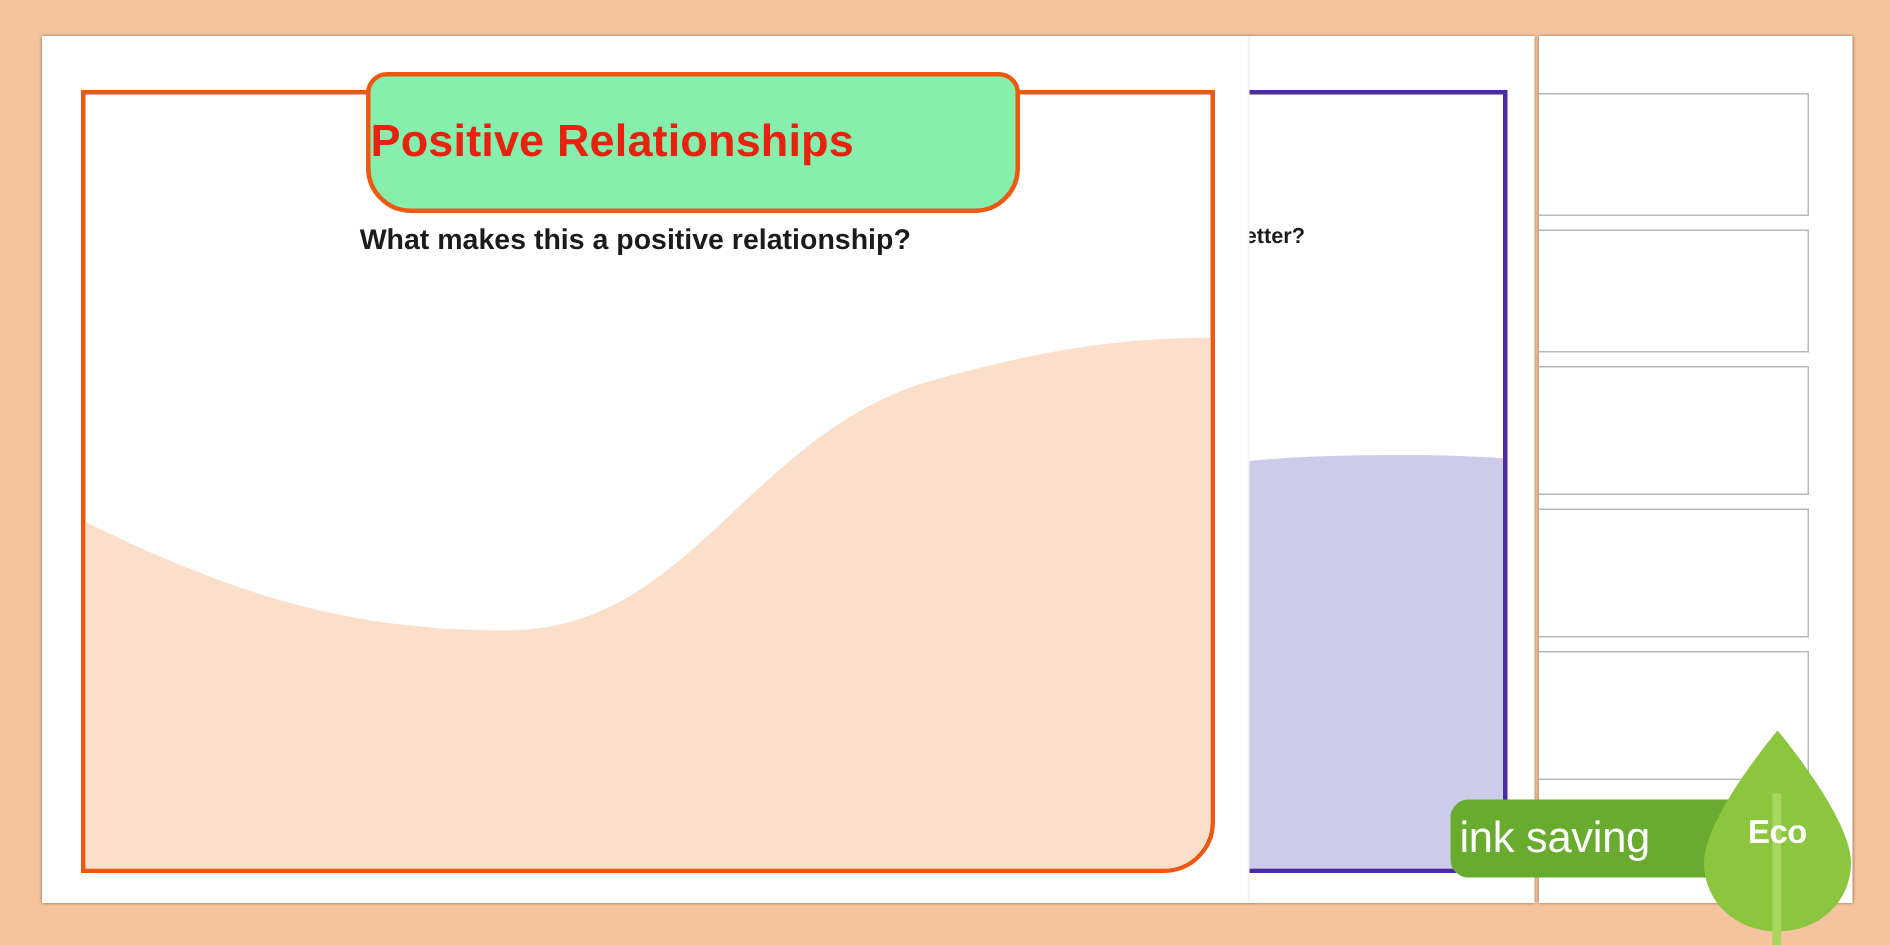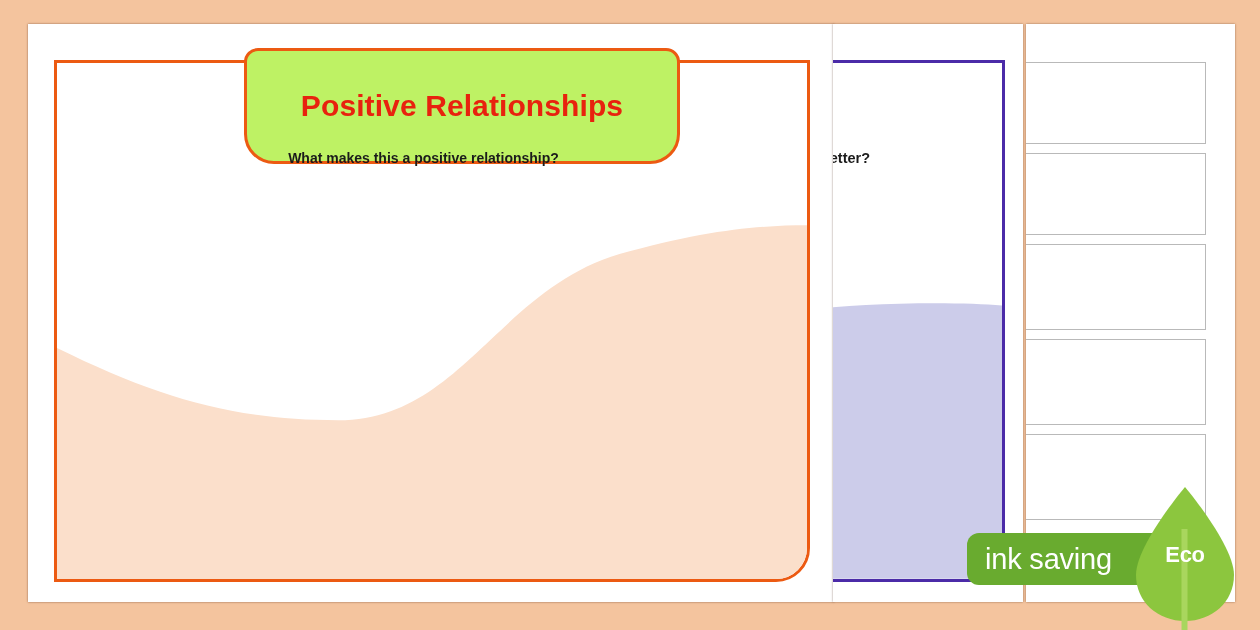--- a/index.html
+++ b/index.html
@@ -51,47 +51,46 @@
     left: 0; right: 0; bottom: 0;
     height: 70%;
   }
   #page-one-wave svg { display: block; width: 100%; height: 100%; }
 
   #title-banner {
     position: absolute;
     left: 216px;
     top: 24px;
     width: 436px;
-    height: 116px;
-    background: #bef264;
+    height: 94px;
+    background: #86efac;
     border: 3px solid #ec5a12;
     border-top-left-radius: 14px;
     border-top-right-radius: 14px;
     border-bottom-left-radius: 30px;
     border-bottom-right-radius: 30px;
     display: flex;
     align-items: center;
-    justify-content: center;
     z-index: 6;
   }
   #title-banner-text {
     color: #e8220e;
     font-size: 30px;
     font-weight: bold;
     letter-spacing: 0.1px;
     text-align: center;
   }
 
   #page-one-question {
     position: absolute;
     left: 0;
     right: 15px;
     top: 126px;
     text-align: center;
-    font-size: 14px;
+    font-size: 19px;
     color: #1b1b1b;
     z-index: 6;
     font-weight: 600;
   }
 
   
   #page-two {
     left: 833px;
     top: 24px;
     width: 190px;
@@ -171,21 +170,21 @@
     background: #69ab2f;
     border-radius: 12px;
     display: flex;
     align-items: center;
     z-index: 40;
   }
   #eco-badge-label {
     color: #ffffff;
     font-size: 29px;
     font-weight: 500;
-    margin-left: 18px;
+    margin-left: 6px;
     letter-spacing: -0.2px;
   }
   #eco-leaf {
     position: absolute;
     left: 1130px;
     top: 483px;
     width: 110px;
     height: 147px;
     z-index: 41;
   }

